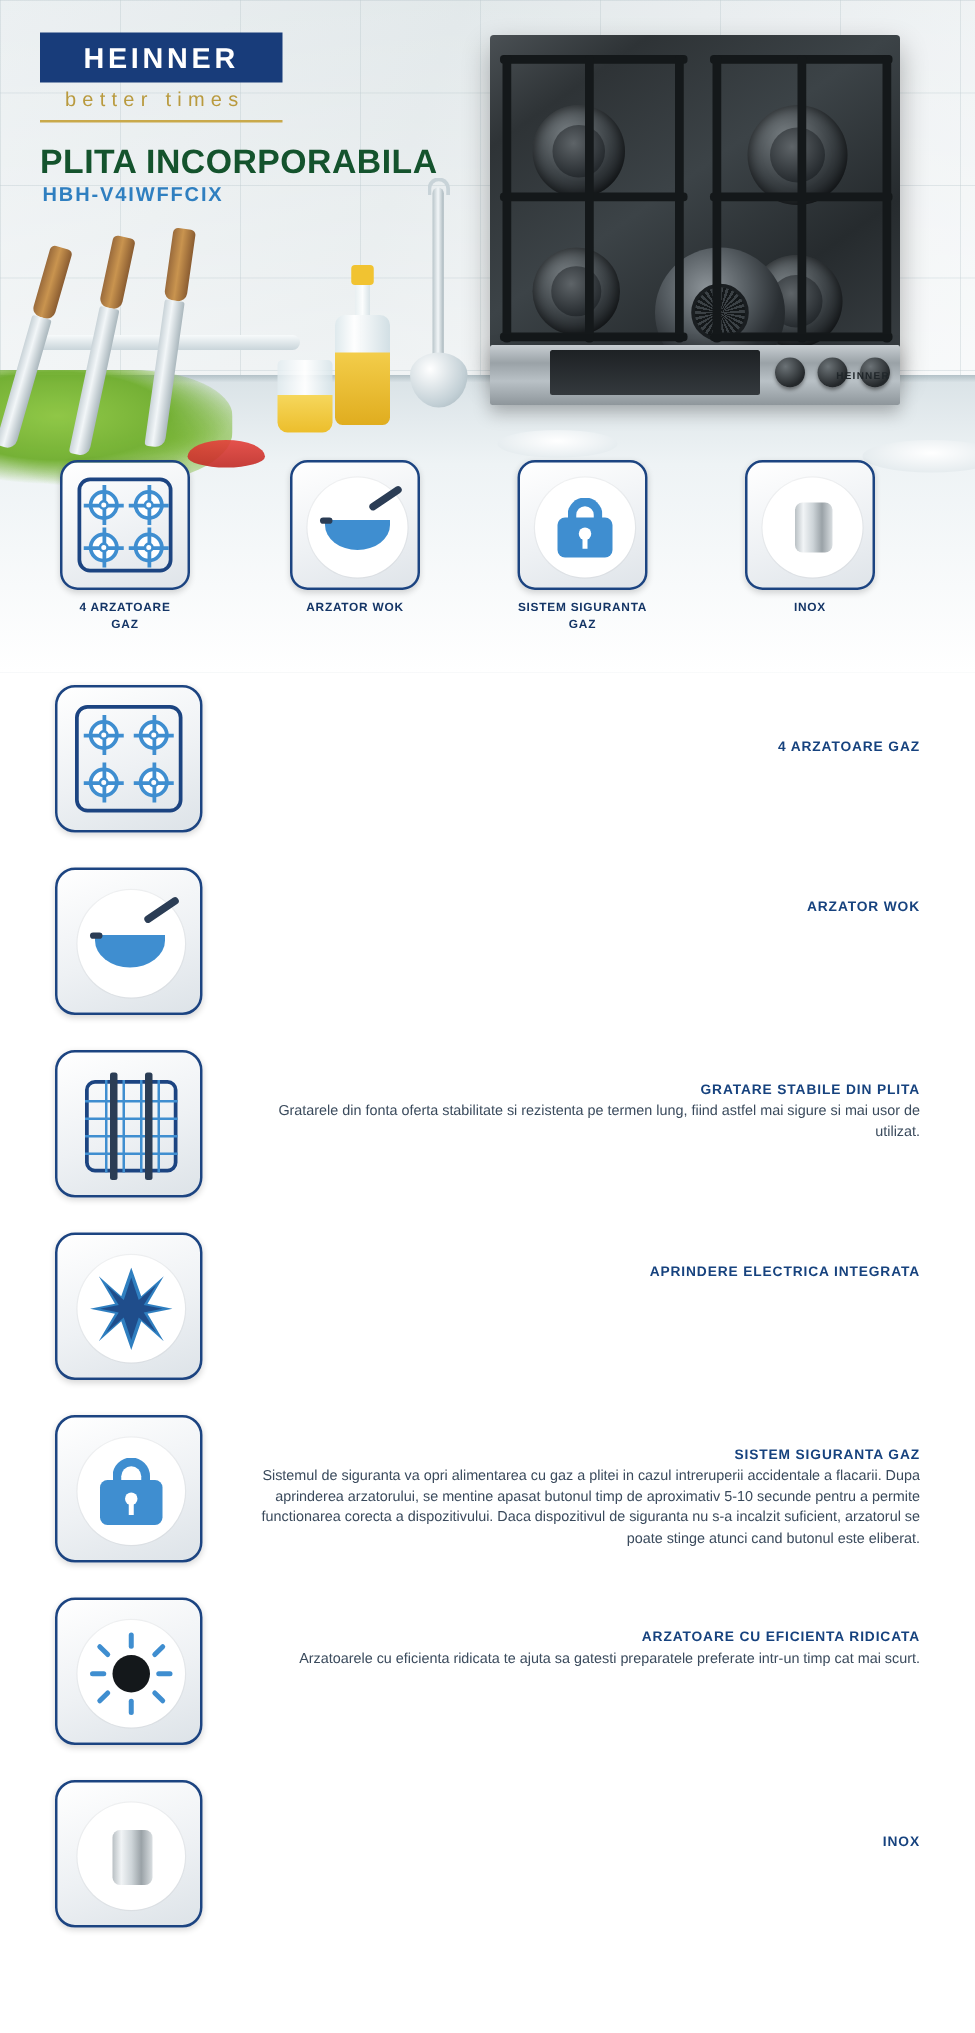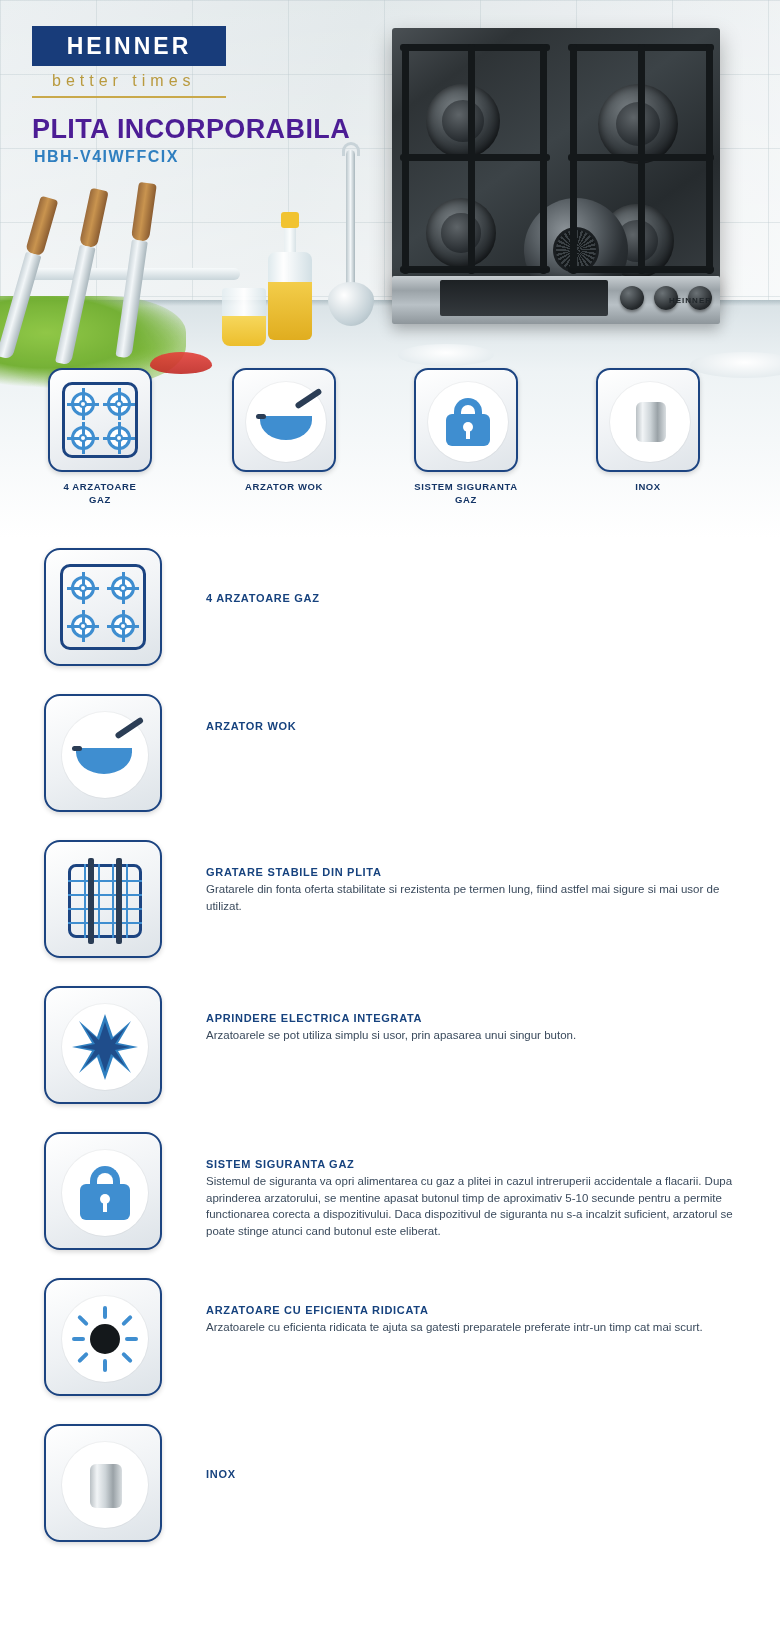--- a/index.html
+++ b/index.html
@@ -236,21 +236,21 @@
     color: #b99a3e;
     font-size: 16px;
     letter-spacing: 5px;
   }
   .logo-rule {
     position: absolute; left: 32px; top: 96px; width: 194px; height: 2px;
     background: #c9a94b;
   }
   .product-title {
     position: absolute; left: 32px; top: 114px;
-    font-size: 27px; font-weight: bold; color: #4c1d95;
+    font-size: 27px; font-weight: bold; color: #14532d;
     letter-spacing: .4px;
   }
   .product-code {
     position: absolute; left: 34px; top: 148px;
     font-size: 16px; font-weight: bold; color: #2f7fc0;
     letter-spacing: 1.5px;
   }
 
   
   .badges {
@@ -278,21 +278,21 @@
     letter-spacing: .6px;
     line-height: 1.35;
   }
   .badge.b1 { left: 48px; }
   .badge.b2 { left: 232px; }
   .badge.b3 { left: 414px; }
   .badge.b4 { left: 596px; }
 
   
   .details {
-    position: absolute; left: 0; top: 548px; width: 780px;
+    position: absolute; left: 0; top: 548px; width: 780px; text-align: right;
   }
   .detail-row {
     position: relative;
     display: flex;
     align-items: flex-start;
     min-height: 120px;
     padding-left: 44px;
     margin-bottom: 26px;
   }
   .detail-icon {
@@ -595,21 +595,20 @@
   <div class="detail-row">
     <div class="detail-icon">
       <div class="circ-white" style="left:16px; top:16px; width:86px; height:86px;"></div>
       <svg class="spark" style="left:26px; top:26px;" width="66" height="66" viewBox="0 0 66 66">
         <polygon points="33,0 41,23 59,7 46,29 66,33 46,37 59,59 41,43 33,66 25,43 7,59 20,37 0,33 20,29 7,7 25,23" fill="#2f7fc0"></polygon>
         <polygon points="33,8 39,26 53,14 43,30 58,33 43,36 53,52 39,40 33,58 27,40 13,52 23,36 8,33 23,30 13,14 27,26" fill="#1c4481" opacity="0.85"></polygon>
       </svg>
     </div>
     <div class="detail-text">
       <div class="detail-title">APRINDERE ELECTRICA INTEGRATA</div>
-      <div class="detail-desc">Arzatoarele se pot utiliza simplu si usor, prin apasarea unui singur buton.</div>
     </div>
   </div>
 
   <div class="detail-row">
     <div class="detail-icon">
       <div class="circ-white" style="left:16px; top:16px; width:86px; height:86px;"></div>
       <div class="lock-shackle" style="left:44px; top:32px; width:30px; height:20px;"></div>
       <div class="lock-body" style="left:34px; top:50px; width:50px; height:36px;"></div>
       <div class="lock-key" style="left:54px; top:60px; width:10px; height:10px;"></div>
       <div class="lock-key-stem" style="left:57px; top:66px; width:4px; height:12px;"></div>

